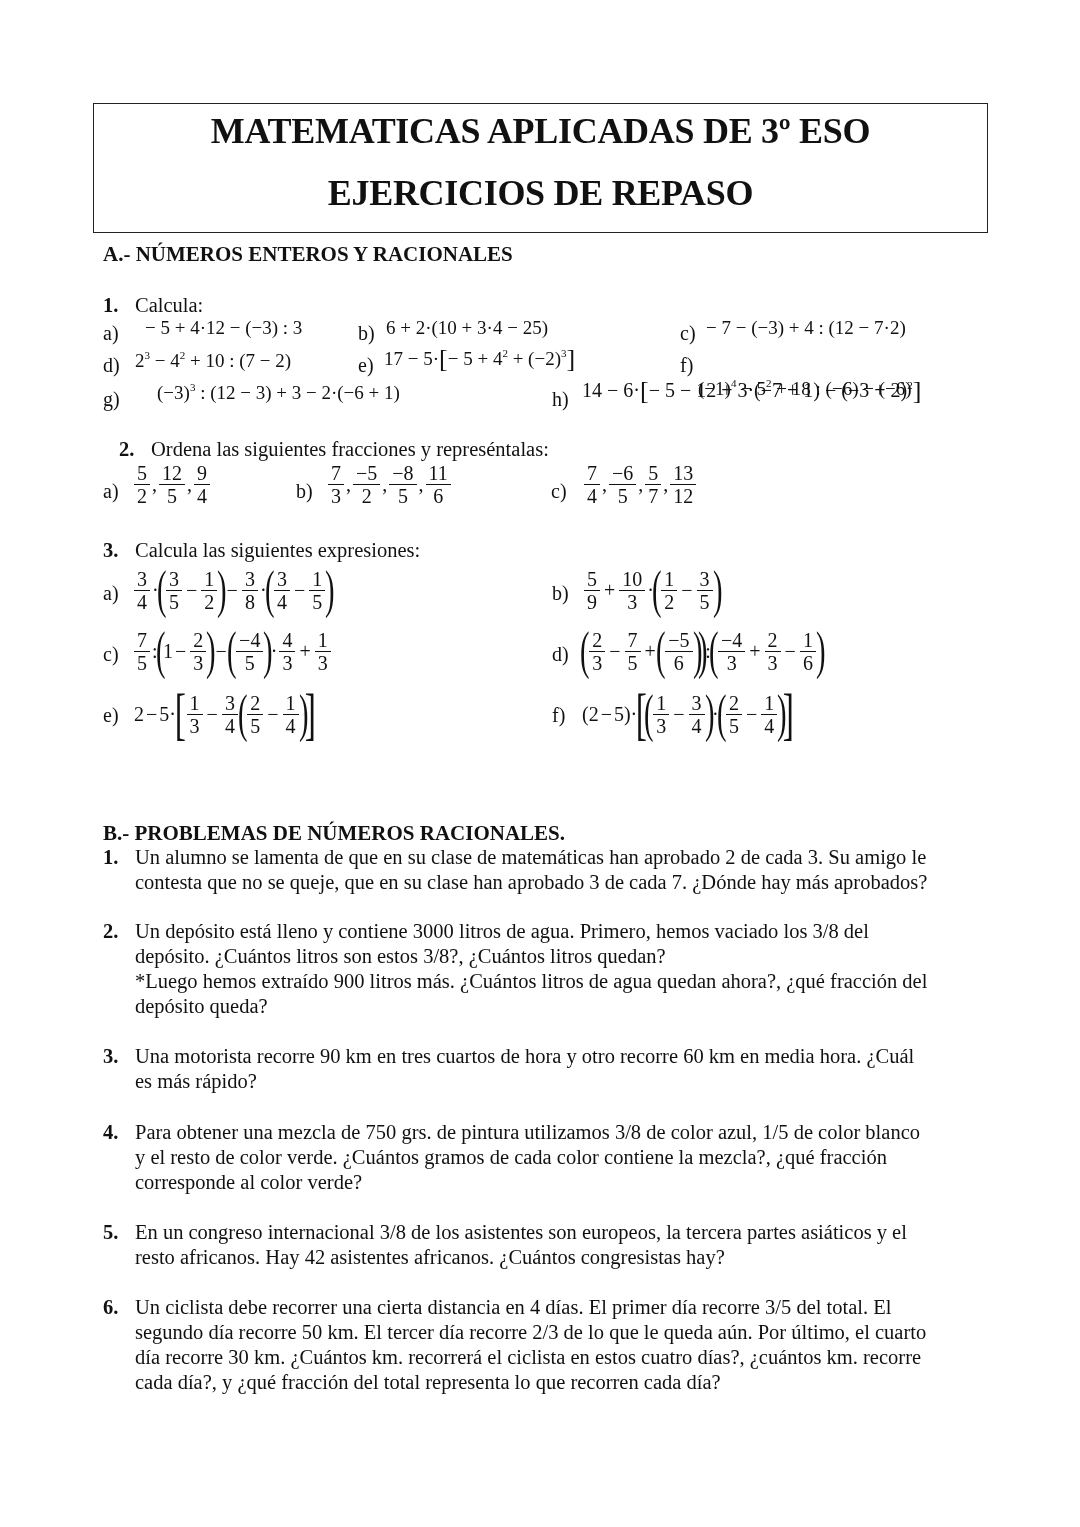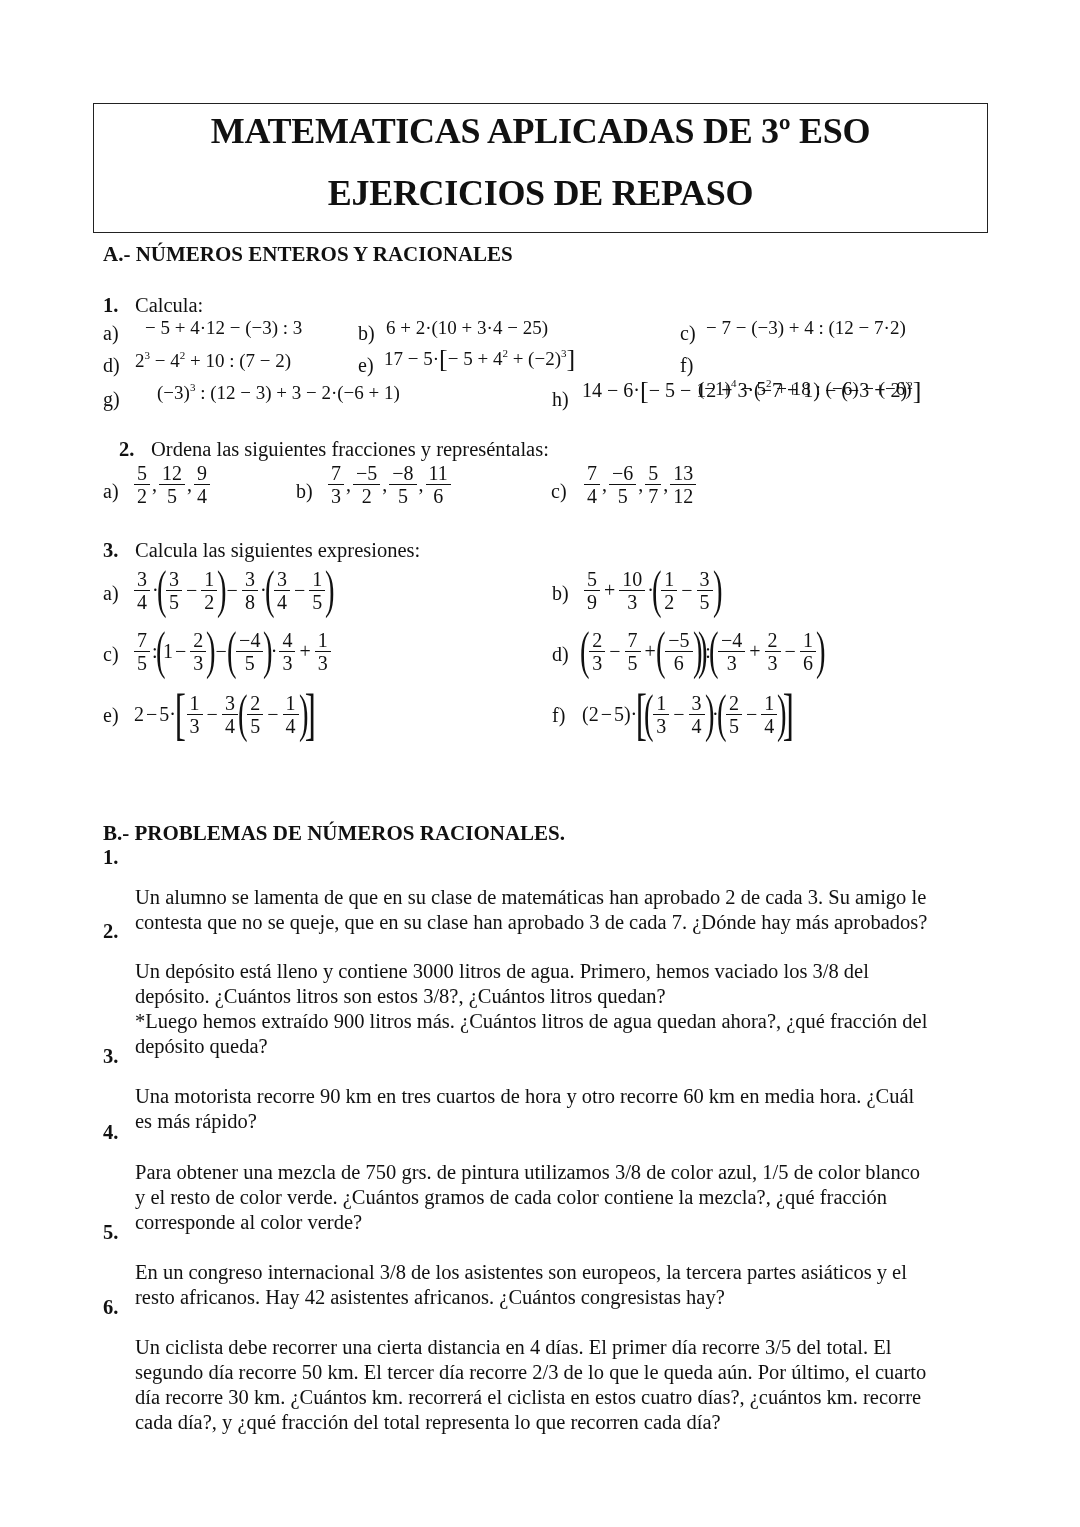--- a/index.html
+++ b/index.html
@@ -28,21 +28,21 @@
   
   .frac { display: inline-flex; flex-direction: column; align-items: center; vertical-align: middle; margin: 0 2px; }
   .frac .n { border-bottom: 1.3px solid #111; padding: 0 3px; line-height: 22px; font-size: 20px; }
   .frac .d { line-height: 22px; font-size: 20px; padding: 0 3px; }
   .mexpr { position: absolute; white-space: nowrap; font-size: 20px; display: flex; align-items: center; }
   .par { font-size: 52px; font-weight: 100; line-height: 1; transform: scaleX(0.55); display: inline-block; margin: 0 -6px; vertical-align: middle; }
   .brk { font-size: 56px; line-height: 1; transform: scaleX(0.6); display: inline-block; margin: 0 -5px; vertical-align: middle; }
   .op { margin: 0 2px; }
 
   .problem { position: absolute; left: 103px; width: 880px; font-size: 20.5px; line-height: 25px; }
-  .problem .body { position: absolute; left: 32px; top: 0; width: 850px; margin-top: 40px; }
+  .problem .body { position: absolute; left: 32px; top: 0; width: 850px; }
 </style>
 </head>
 <body>
 
 <div class="abs title-box">
   <div class="title-line" style="top:6px;">MATEMATICAS APLICADAS DE 3º ESO</div>
   <div class="title-line" style="top:68px;">EJERCICIOS DE REPASO</div>
 </div>
 
 <div class="abs section-title" style="top:242px;">A.- NÚMEROS ENTEROS Y RACIONALES</div>

